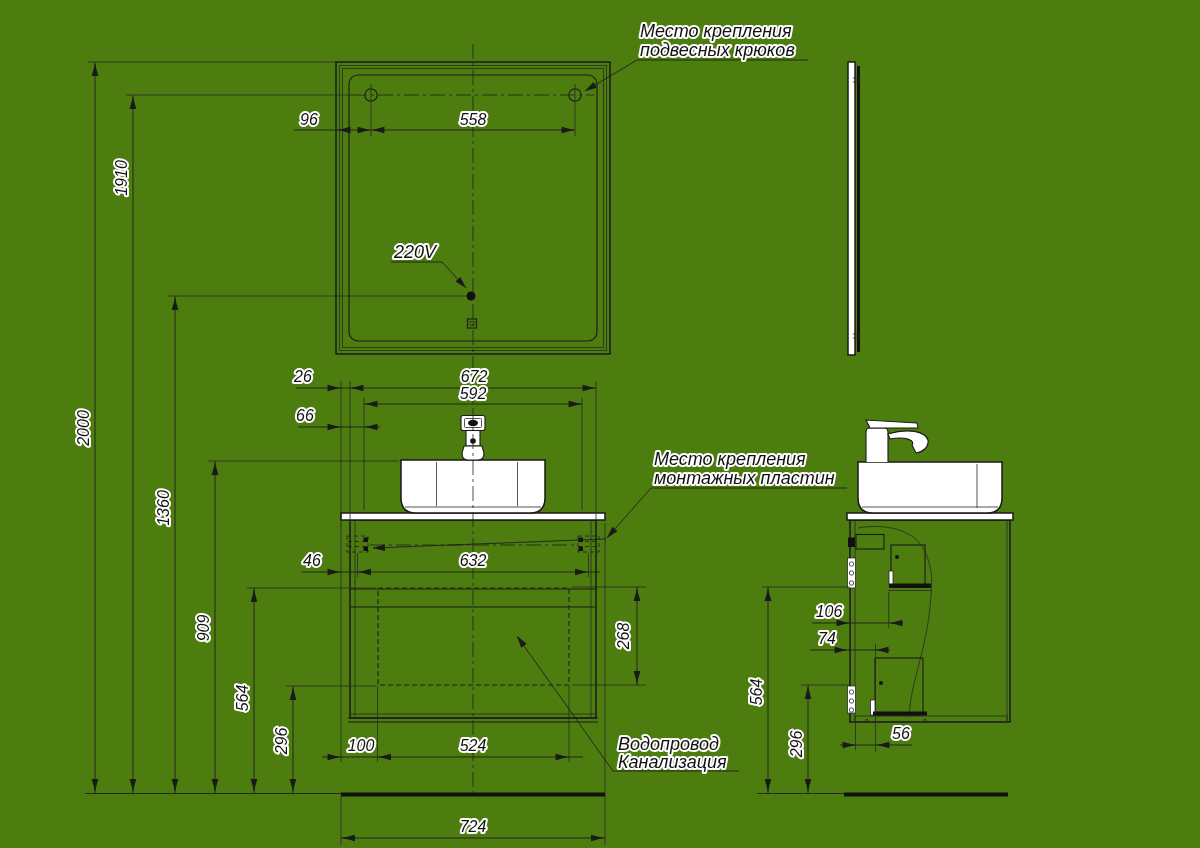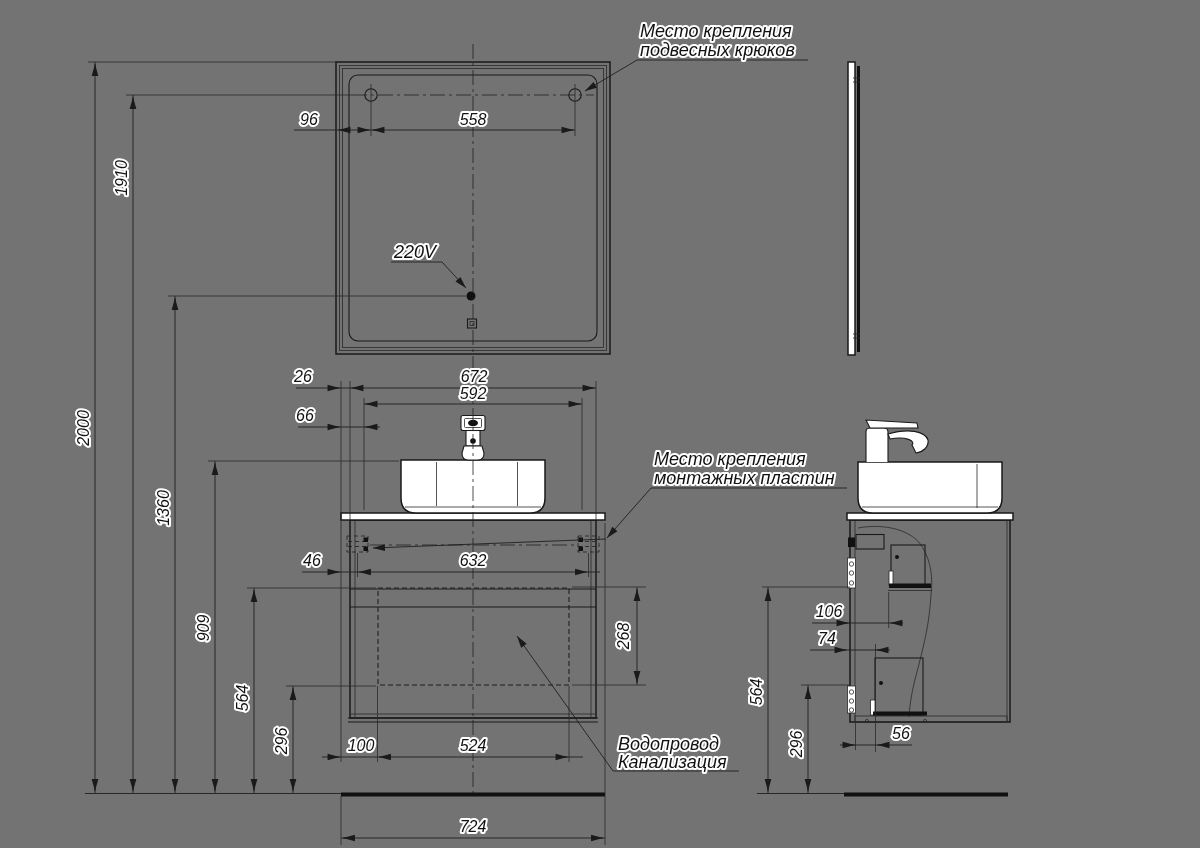--- a/index.html
+++ b/index.html
@@ -1,16 +1,16 @@
 <!DOCTYPE html>
 <html><head>
 <meta charset="utf-8">
 <style>
   html,body{margin:0;padding:0;background:#ffffff;}
-  .stage{width:1200px;height:848px;position:relative;background:#737373;overflow:hidden;}
+  .stage{width:1200px;height:848px;position:relative;background:#4d7c0f;overflow:hidden;}
   svg{display:block;}
   .ol   {stroke:#1a1a1a;stroke-width:1.5;fill:none;}
   .ol2  {stroke:#1a1a1a;stroke-width:1.1;fill:none;}
   .thin {stroke:#2a2a2a;stroke-width:.8;fill:none;}
   .dimln{stroke:#1f1f1f;stroke-width:.9;fill:none;}
   .arr  {stroke:#1f1f1f;stroke-width:.9;fill:none;}
   .cl   {stroke:#222;stroke-width:.8;fill:none;stroke-dasharray:15 4 3 4;}
   .dash {stroke:#1f1f1f;stroke-width:1.1;fill:none;stroke-dasharray:5 3;}
   .dash2{stroke:#1f1f1f;stroke-width:.8;fill:none;stroke-dasharray:4 3;}
   .blk  {fill:#111;stroke:none;}

